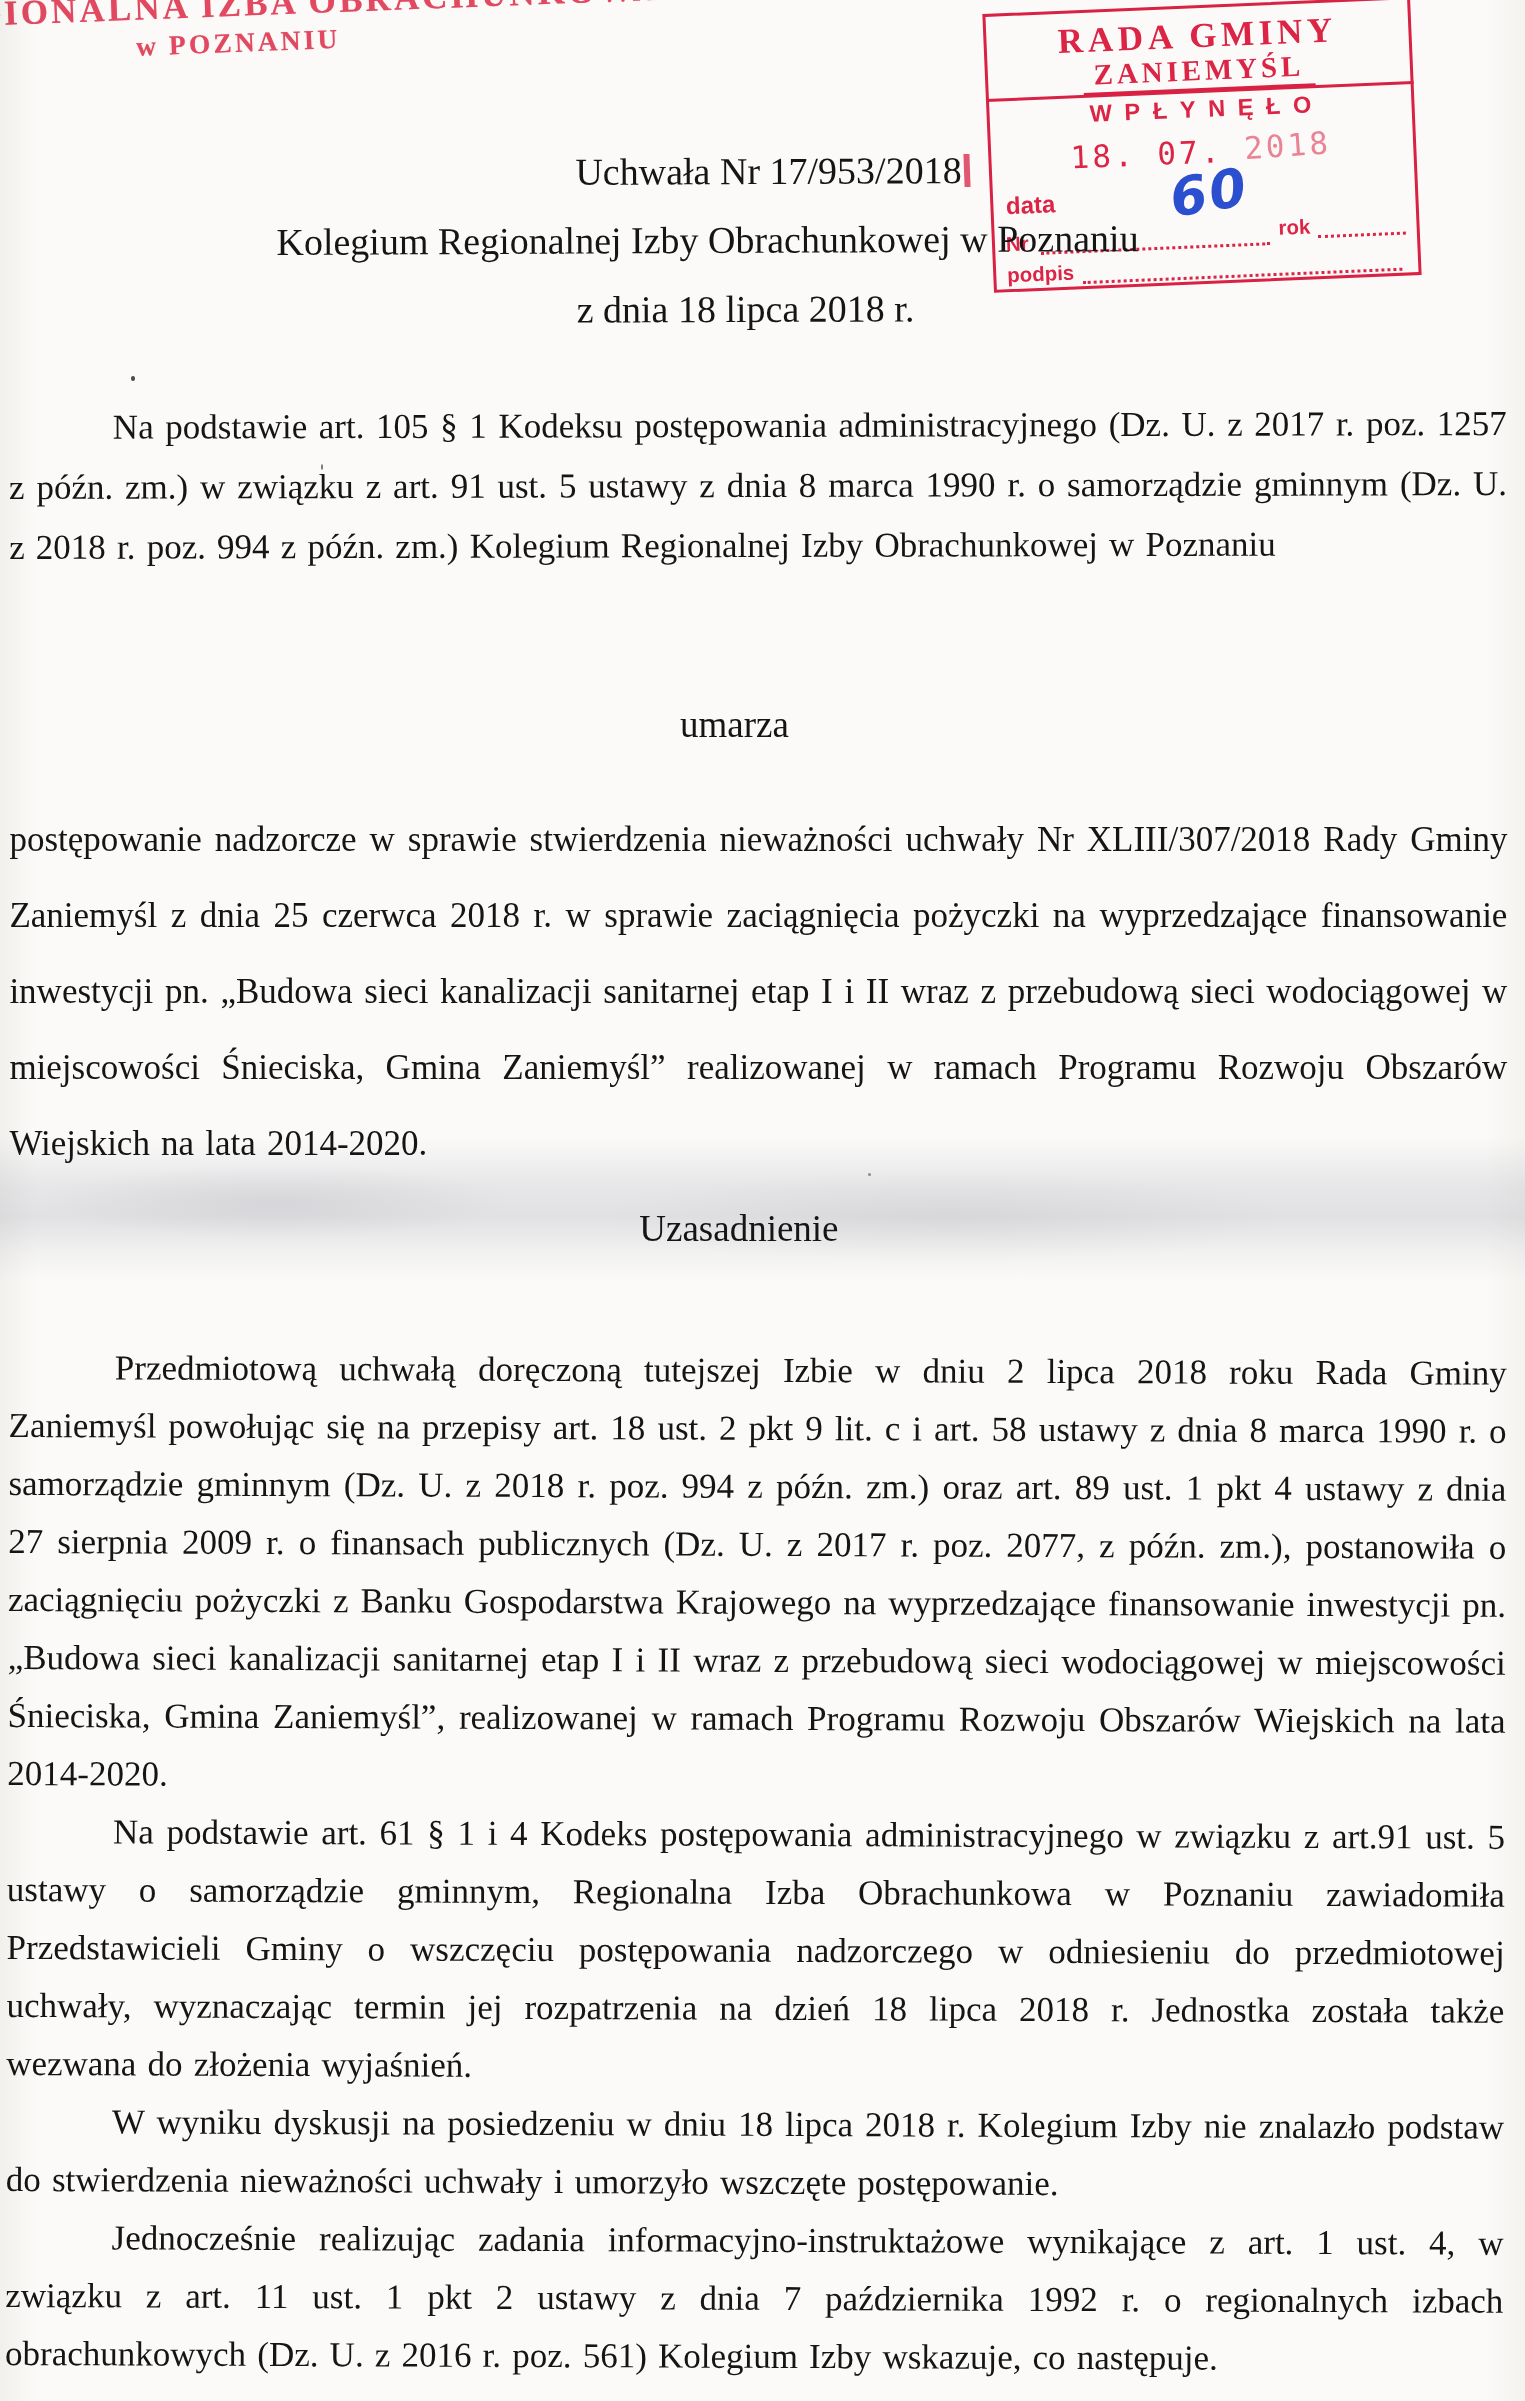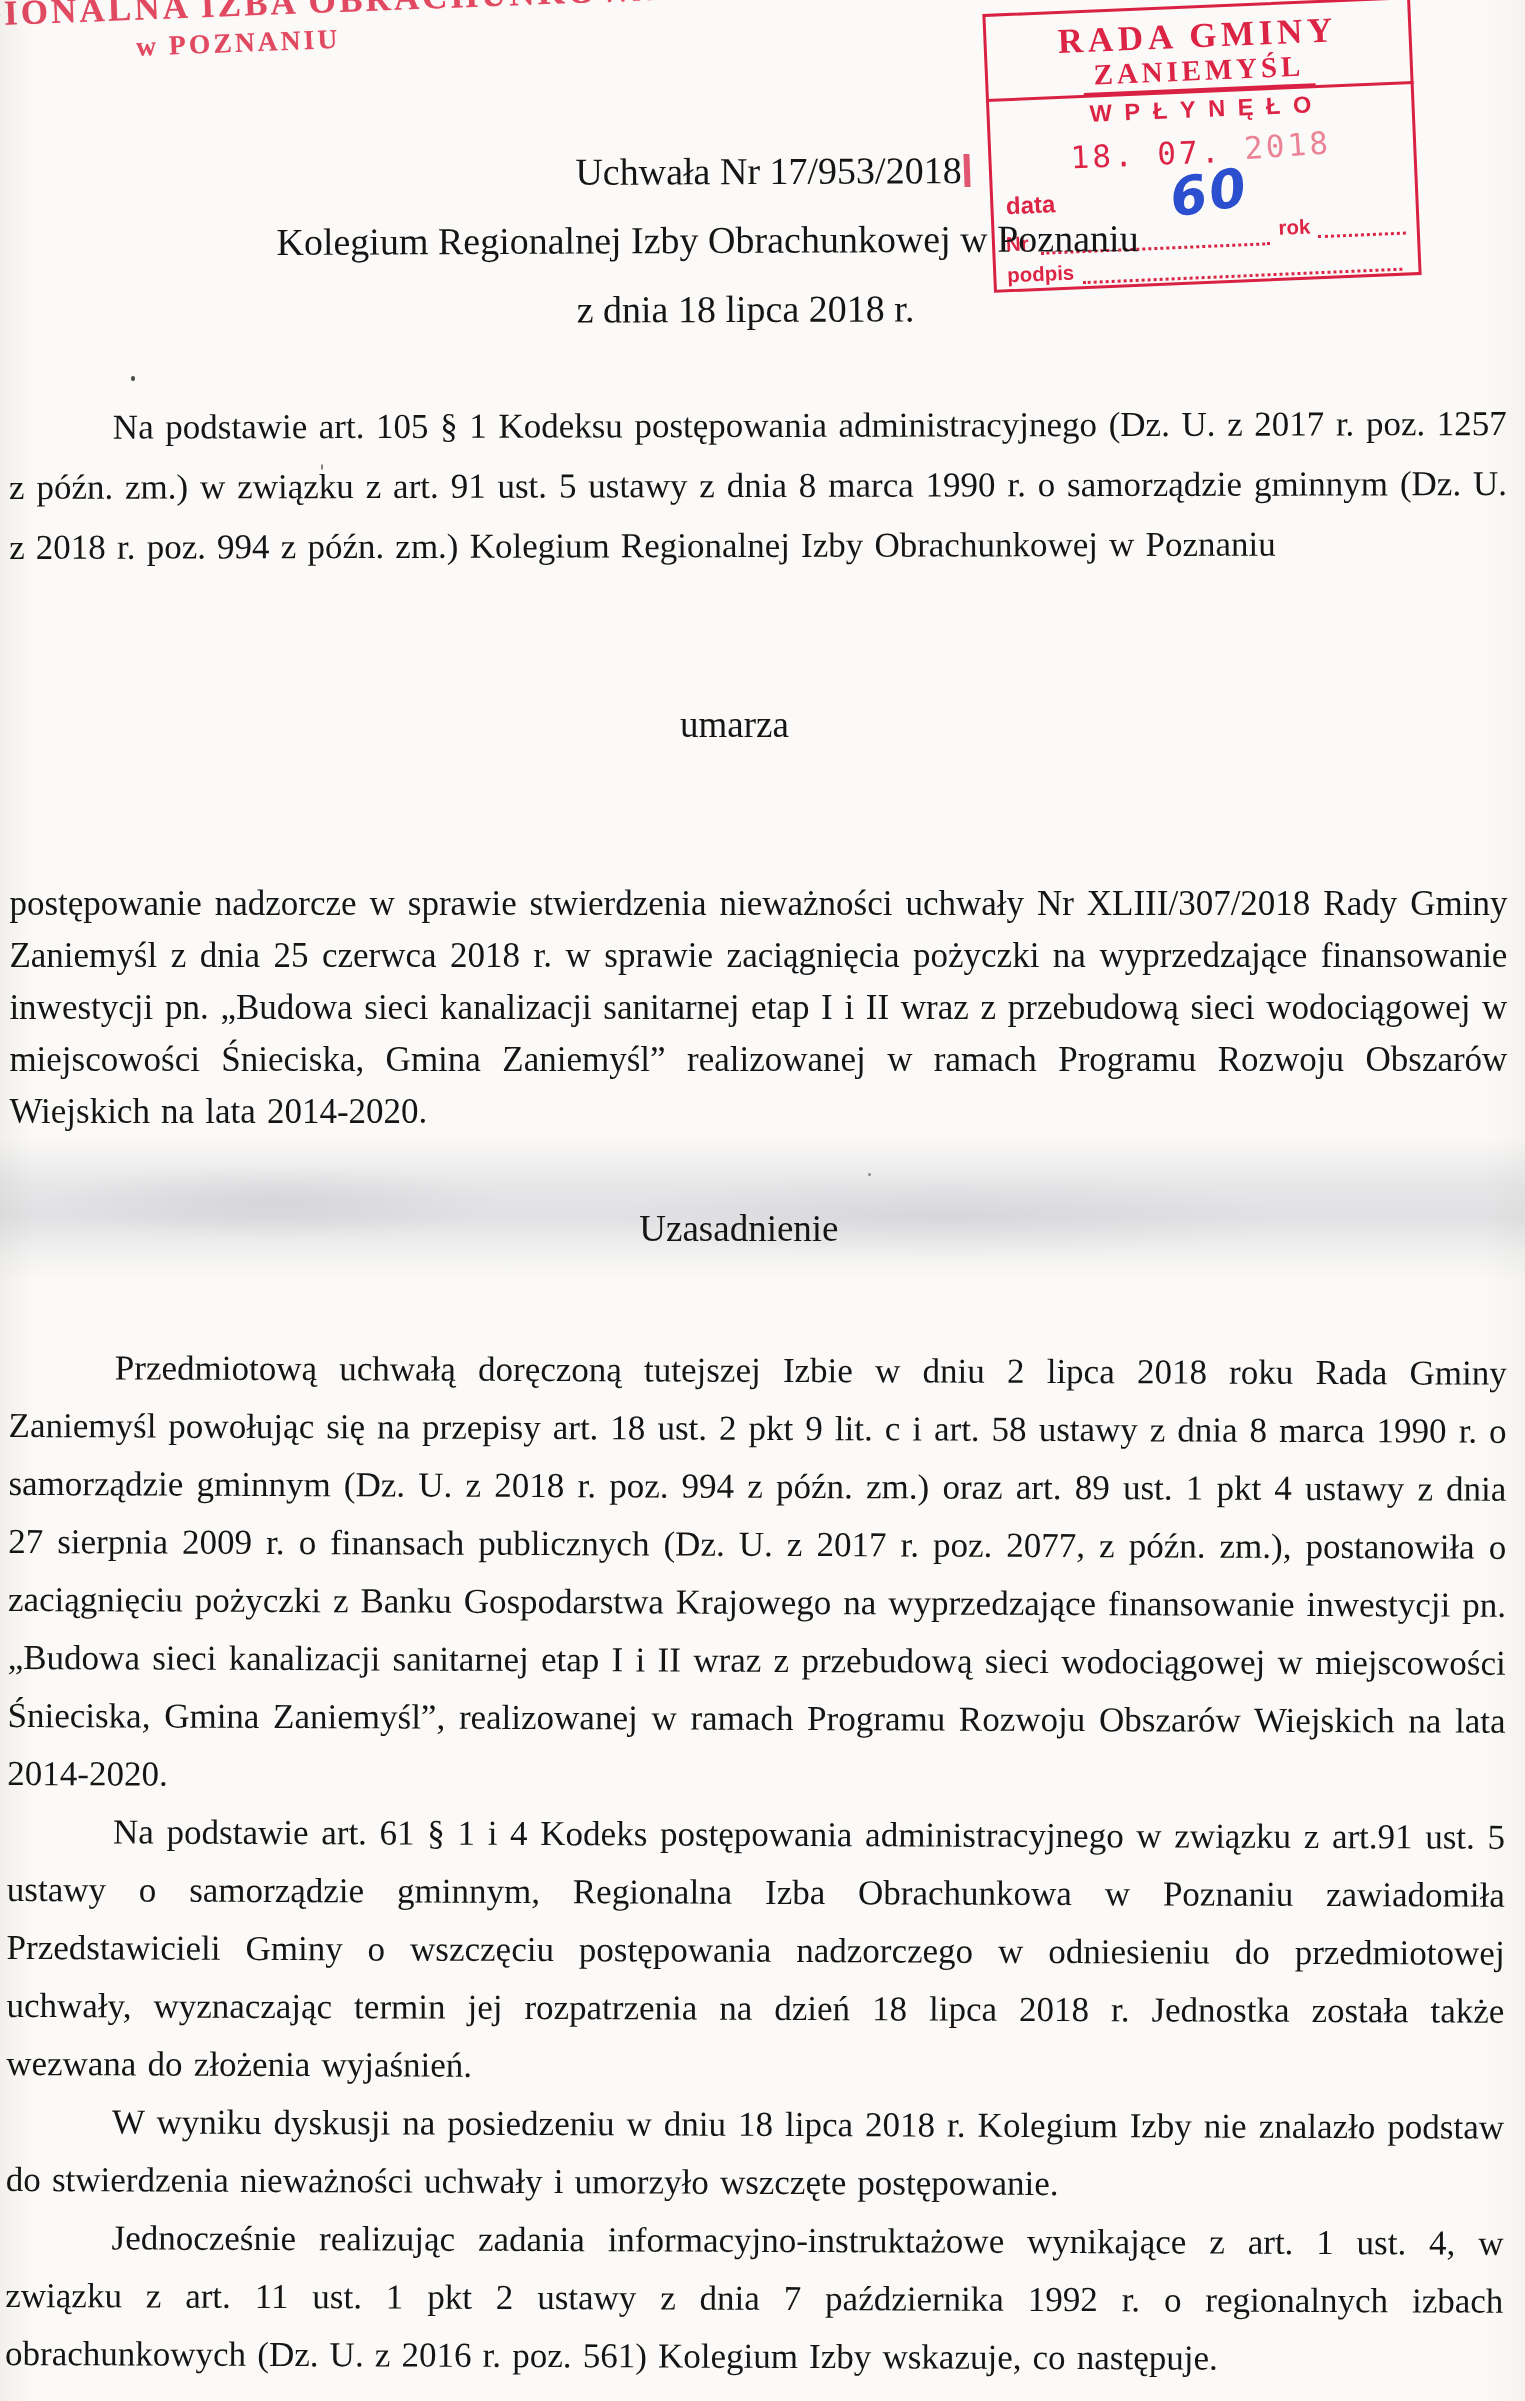--- a/index.html
+++ b/index.html
@@ -102,21 +102,21 @@
   .para{
     position:absolute;left:9.4px;width:1498px;margin:0;
     font-size:35px;line-height:60px;text-align:justify;word-spacing:2.4px;
   }
   .para.indent{text-indent:104px;}
   .para-intro{top:396px;transform:rotate(-.15deg);}
   .heading{
     position:absolute;width:100%;text-align:center;font-size:37px;white-space:nowrap;
   }
   .heading-umarza{top:703px;left:-28px;}
-  .para-decision{top:878px;line-height:52px;}
+  .para-decision{top:802px;line-height:76px;}
   .heading-uzasadnienie{top:1207px;left:-23.6px;}
   .just-block{
     position:absolute;left:9.4px;top:1339px;width:1498px;
     transform:rotate(0.22deg);transform-origin:left top;
   }
   .just-block p{
     margin:0;font-size:35px;line-height:58px;text-align:justify;
     text-indent:106px;word-spacing:2.4px;
   }
 </style>

